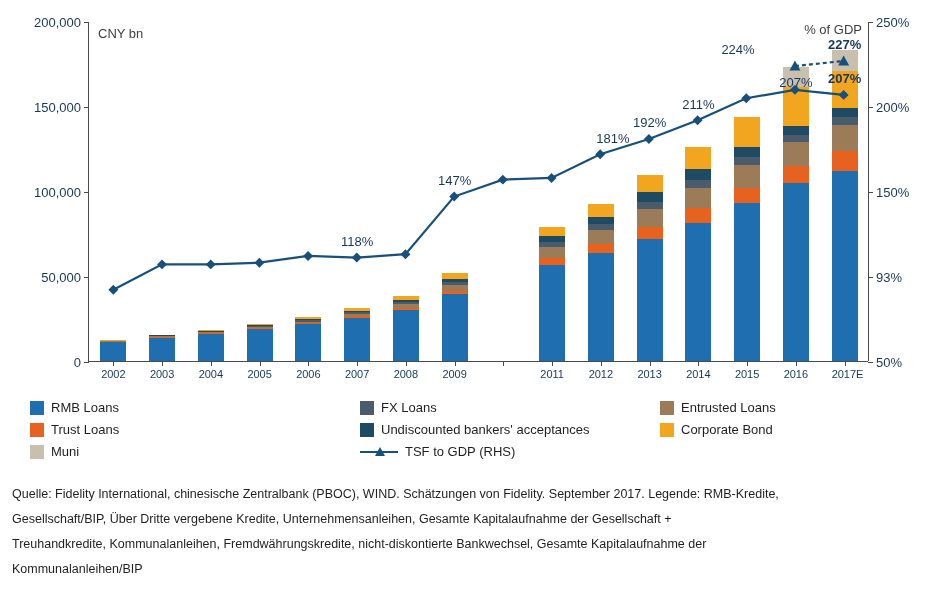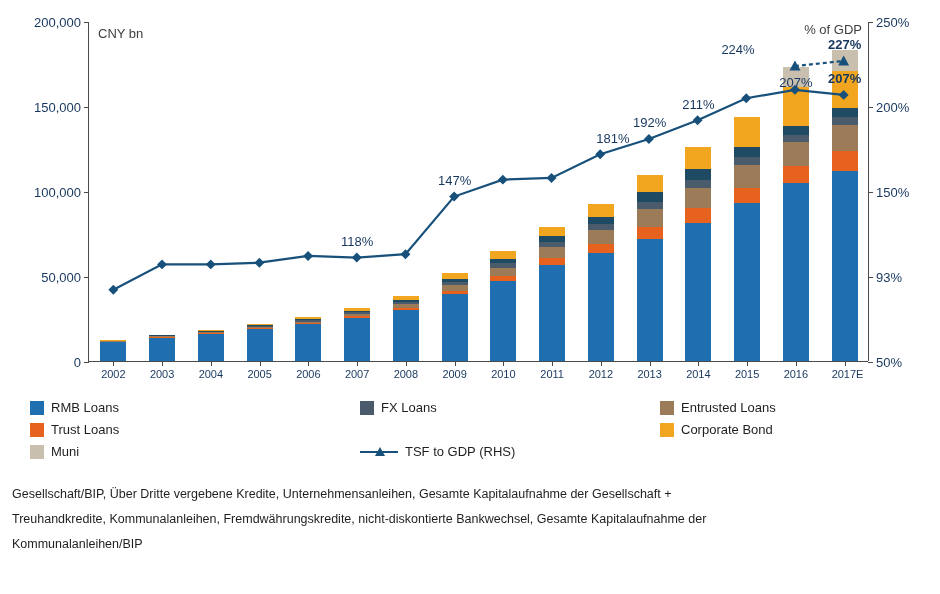--- a/index.html
+++ b/index.html
@@ -177,29 +177,20 @@
           <div class="barcol" style="left: 352.625px; width: 26px;">
             <div class="seg" style="height: 67.32px; background: rgb(31, 111, 176);"></div>
             <div class="seg" style="height: 3.06px; background: rgb(232, 98, 31);"></div>
             <div class="seg" style="height: 5.61px; background: rgb(155, 123, 88);"></div>
             <div class="seg" style="height: 3.23px; background: rgb(74, 92, 107);"></div>
             <div class="seg" style="height: 3.06px; background: rgb(31, 74, 99);"></div>
             <div class="seg" style="height: 5.95px; background: rgb(242, 165, 30);"></div>
             <div class="xlab">2009</div>
           </div>
           <div class="xtick" style="left: 365.625px;"></div>
-          <div class="barcol" style="left: 401.375px; width: 26px;">
-            <div class="seg" style="height: 79.9px; background: rgb(31, 111, 176);"></div>
-            <div class="seg" style="height: 5.1px; background: rgb(232, 98, 31);"></div>
-            <div class="seg" style="height: 8.5px; background: rgb(155, 123, 88);"></div>
-            <div class="seg" style="height: 4.08px; background: rgb(74, 92, 107);"></div>
-            <div class="seg" style="height: 4.59px; background: rgb(31, 74, 99);"></div>
-            <div class="seg" style="height: 7.65px; background: rgb(242, 165, 30);"></div>
-            <div class="xlab">2010</div>
-          </div>
           <div class="xtick" style="left: 414.375px;"></div>
           <div class="barcol" style="left: 450.125px; width: 26px;">
             <div class="seg" style="height: 96.22px; background: rgb(31, 111, 176);"></div>
             <div class="seg" style="height: 7.14px; background: rgb(232, 98, 31);"></div>
             <div class="seg" style="height: 10.54px; background: rgb(155, 123, 88);"></div>
             <div class="seg" style="height: 4.93px; background: rgb(74, 92, 107);"></div>
             <div class="seg" style="height: 5.95px; background: rgb(31, 74, 99);"></div>
             <div class="seg" style="height: 9.35px; background: rgb(242, 165, 30);"></div>
             <div class="xlab">2011</div>
           </div>
@@ -337,35 +328,40 @@
         <span>FX Loans</span>
       </div>
       <div class="litem" style="left: 630px; top: 0px;">
         <span class="swatch" style="background: rgb(155, 123, 88);"></span>
         <span>Entrusted Loans</span>
       </div>
       <div class="litem" style="left: 0px; top: 22px;">
         <span class="swatch" style="background: rgb(232, 98, 31);"></span>
         <span>Trust Loans</span>
       </div>
+      <div class="litem" style="left: 330px; top: 22px;">
+        <span class="swatch" style="background: rgb(31, 74, 99);"></span>
+        <span>Undiscounted bankers' acceptances</span>
+      </div>
       <div class="litem" style="left: 630px; top: 22px;">
         <span class="swatch" style="background: rgb(242, 165, 30);"></span>
         <span>Corporate Bond</span>
       </div>
       <div class="litem" style="left: 0px; top: 44px;">
         <span class="swatch" style="background: rgb(201, 191, 174);"></span>
         <span>Muni</span>
       </div>
       <div class="litem" style="left: 330px; top: 44px;">
         <span class="lineswatch">
           <i></i>
           <b></b>
         </span>
         <span>TSF to GDP (RHS)</span>
       </div>
     </div>
 
   <div class="note">
+    <p>Quelle: Fidelity International,  chinesische Zentralbank (PBOC), WIND. Schätzungen von Fidelity. September 2017. Legende: RMB-Kredite,</p>
     <p>Gesellschaft/BIP, Über Dritte vergebene Kredite, Unternehmensanleihen,  Gesamte Kapitalaufnahme der Gesellschaft +</p>
     <p>Treuhandkredite,  Kommunalanleihen, Fremdwährungskredite,  nicht-diskontierte Bankwechsel, Gesamte Kapitalaufnahme der</p>
     <p>Kommunalanleihen/BIP</p>
   </div>
 </div>
 
 </body></html>

